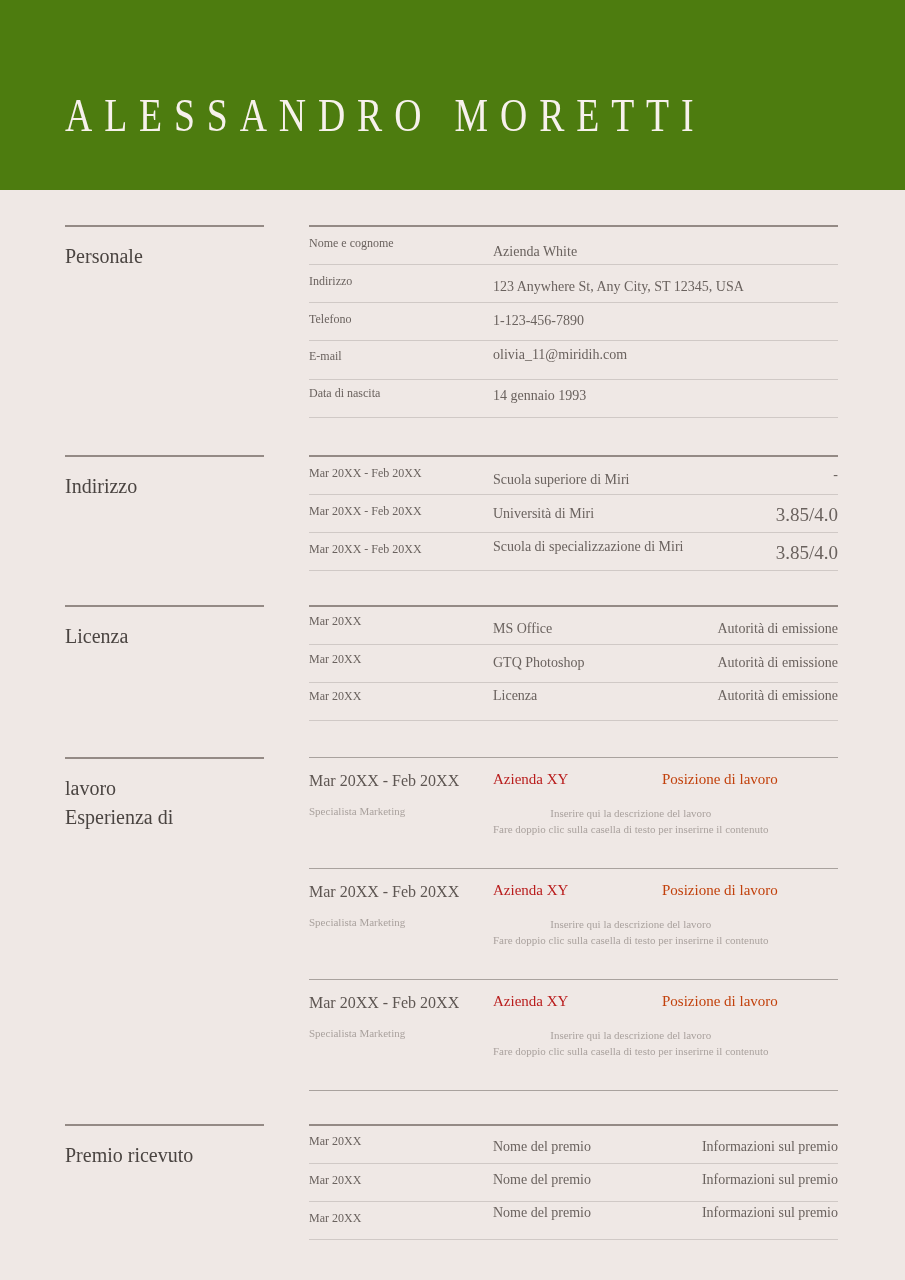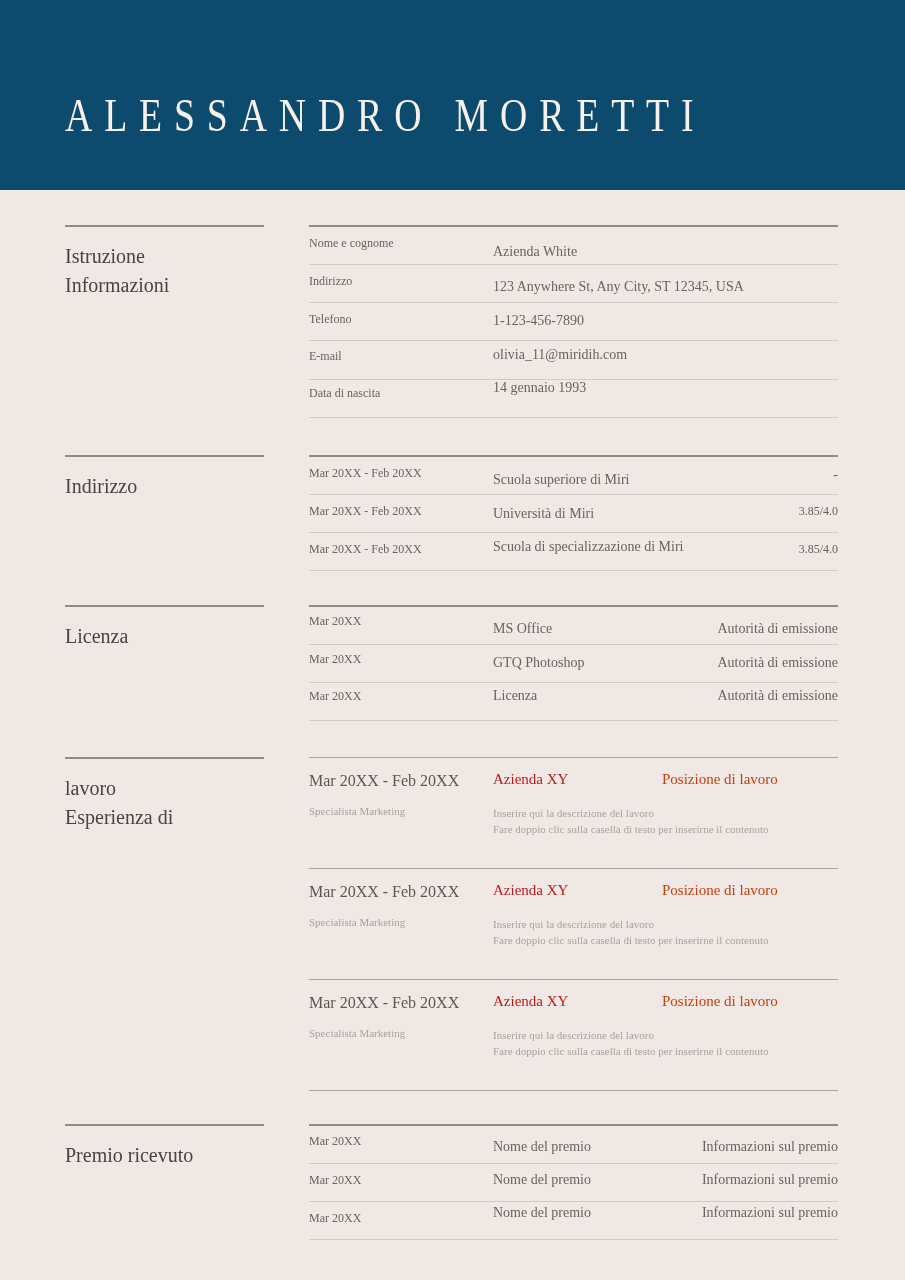--- a/index.html
+++ b/index.html
@@ -5,21 +5,21 @@
     html, body { margin: 0; padding: 0; }
     body {
       width: 905px; height: 1280px; overflow: hidden;
       background: #efe8e5;
       font-family: "DejaVu Serif", "Liberation Serif", serif;
       color: #5a5350;
       position: relative;
     }
     .header {
       position: absolute; left: 0; top: 0; width: 905px; height: 190px;
-      background: #0c4a6e;
+      background: #4d7c0f;
     }
     .header .name {
       position: absolute; left: 65px; top: 90px;
       font-family: "Liberation Serif", serif;
       font-size: 46px; letter-spacing: 14.5px; color: #f7f1ec;
       transform: scaleX(0.82); transform-origin: left center;
       white-space: nowrap; line-height: 52px;
     }
     .section { position: absolute; left: 0; width: 905px; }
     .sec-title {
@@ -46,21 +46,21 @@
     .row .c2 {
       position: absolute; left: 184px; top: 11px;
       font-family: "Liberation Serif", serif;
       font-size: 14px; color: #6a625e; white-space: nowrap;
     }
     .row .c3 {
       position: absolute; right: 0; top: 11px;
       font-family: "Liberation Serif", serif;
       font-size: 14px; color: #6a625e; white-space: nowrap;
     }
-    .row .c3.big { font-size: 12px; top: 9px; }
+    .row .c3.big { font-size: 19px; top: 9px; }
     .job {
       position: relative; height: 110px; border-bottom: 1px solid #a9a29e;
     }
     .job .date {
       position: absolute; left: 0; top: 14px;
       font-family: "Liberation Serif", serif;
       font-size: 16px; color: #5e5652; white-space: nowrap;
     }
     .job .company {
       position: absolute; left: 184px; top: 13px;
@@ -73,55 +73,54 @@
       font-size: 15px; color: #c2410c; white-space: nowrap;
     }
     .job .role {
       position: absolute; left: 0; top: 47px;
       font-family: "Liberation Serif", serif;
       font-size: 11px; color: #aaa29e; white-space: nowrap;
     }
     .job .desc {
       position: absolute; left: 184px; top: 47px;
       font-family: "Liberation Serif", serif;
-      font-size: 11px; color: #aaa29e; line-height: 16px; white-space: nowrap;
+      font-size: 11px; color: #aaa29e; line-height: 16px; white-space: nowrap; text-align: center;
     }
   </style>
 </head>
 <body>
 
 <div class="header">
   <div class="name">ALESSANDRO MORETTI</div>
 </div>
 
 <div class="section" style="top:225px;">
   <div class="sec-title">
-    <div>Istruzione</div>
-    <div>Informazioni</div>
+    <div>Personale</div>
   </div>
   <div class="sec-body">
     <div class="row">
       <span class="c1">Nome e cognome</span>
       <span class="c2" style="top:17px">Azienda White</span>
     </div>
     <div class="row">
       <span class="c1">Indirizzo</span>
       <span class="c2" style="top:14px">123 Anywhere St, Any City, ST 12345, USA</span>
     </div>
     <div class="row">
       <span class="c1">Telefono</span>
       <span class="c2" style="top:10px">1-123-456-7890</span>
     </div>
     <div class="row" style="height:38px">
       <span class="c1" style="top:8px">E-mail</span>
       <span class="c2" style="top:6px">olivia_11@miridih.com</span>
     </div>
     <div class="row" style="height:37px">
       <span class="c1" style="top:6px">Data di nascita</span>
-      <span class="c2" style="top:0px">14 gennaio 1993</span>
+      <span class="c2" style="top:8px">14 gennaio 1993</span>
     </div>
   </div>
 </div>
 
 <div class="section" style="top:455px;">
   <div class="sec-title">Indirizzo</div>
   <div class="sec-body">
     <div class="row">
       <span class="c1">Mar 20XX - Feb 20XX</span>
       <span class="c2" style="top:15px">Scuola superiore di Miri</span>

